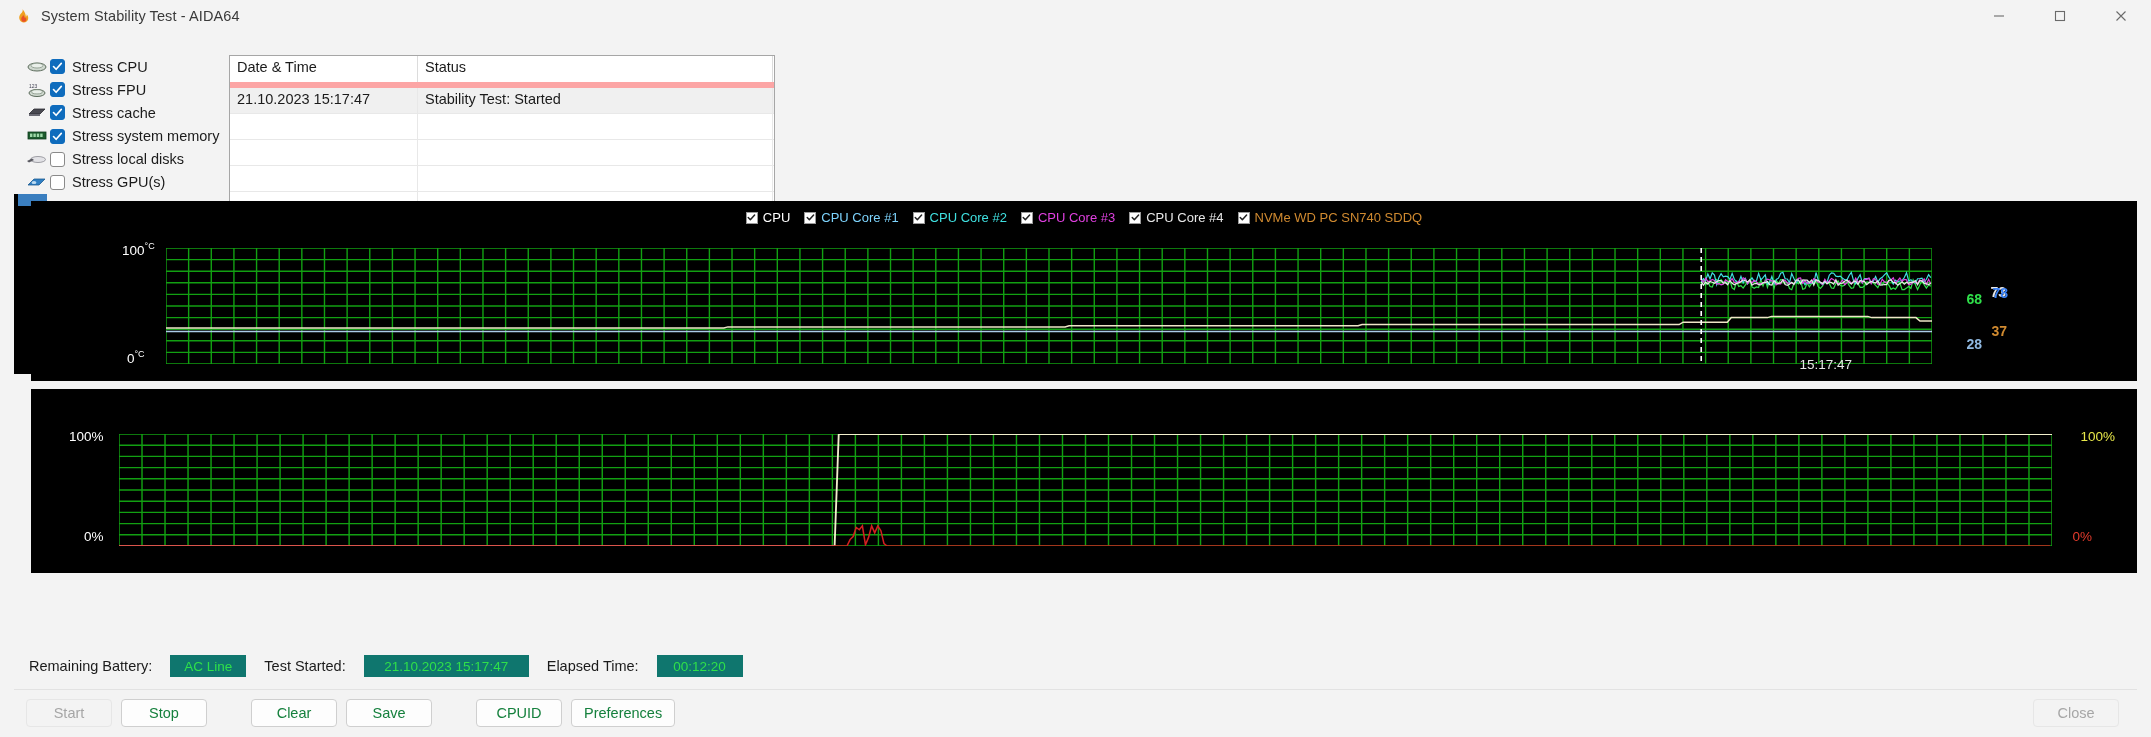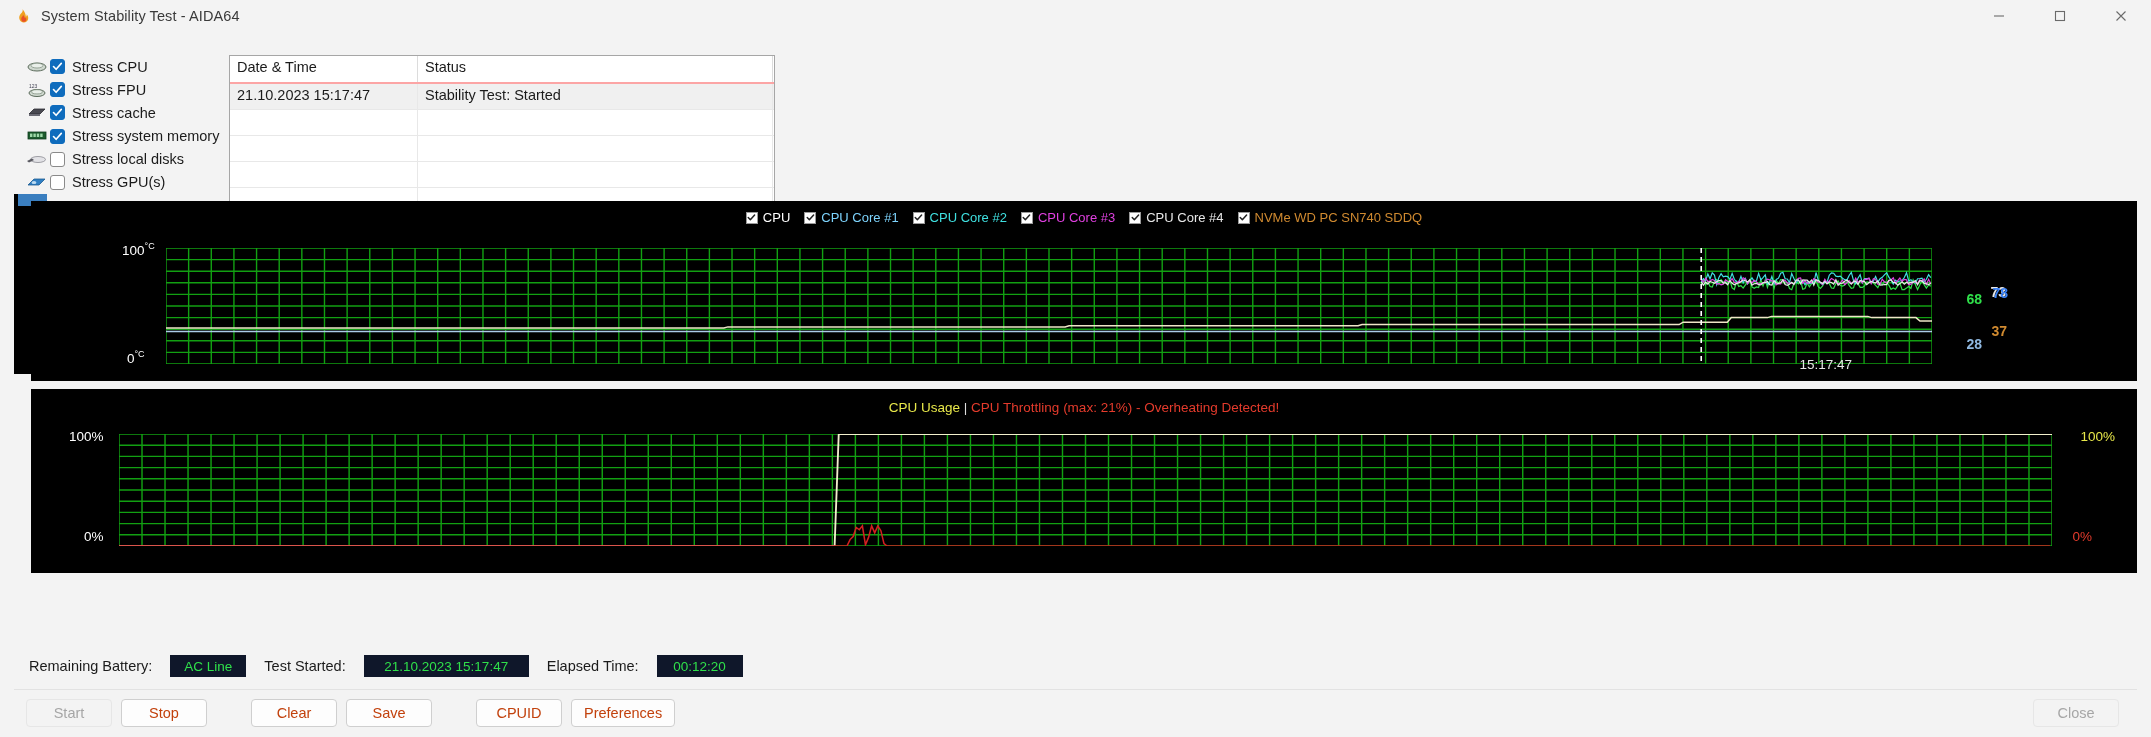--- a/index.html
+++ b/index.html
@@ -92,21 +92,21 @@
     height: 152px;
     background: #ffffff;
     border: 1px solid #a6a6a6;
     box-sizing: border-box;
     display: flex; flex-direction: column;
     overflow: hidden;
   }
   .log-head {
     display: flex;
     height: 26px; min-height: 26px;
-    border-bottom: 2px solid #fca5a5;
+    border-bottom: 6px solid #fca5a5;
     background: #ffffff;
   }
   .log-head .th {
     font-size: 14.5px; color: #1b1b1b;
     padding: 3px 0 0 7px;
     box-sizing: border-box;
     border-right: 1px solid #dcdcdc;
     white-space: nowrap; overflow: hidden;
   }
   .col-dt { width: 188px; min-width: 188px; }
@@ -222,21 +222,21 @@
 
   
   .status-strip {
     height: 46px; min-height: 46px;
     display: flex; align-items: center;
     padding-left: 15px;
     gap: 8px;
   }
   .status-lbl { font-size: 14.5px; color: #1b1b1b; white-space: nowrap; }
   .status-box {
-    background: #0f172a;
+    background: #0f766e;
     height: 22px;
     display: flex; align-items: center; justify-content: center;
     font-size: 13.5px;
     color: #2fe04a;
     margin: 0 10px 0 10px;
     padding: 0 10px;
     box-sizing: border-box;
     white-space: nowrap;
   }
 
@@ -248,21 +248,21 @@
     position: relative;
     box-sizing: border-box;
   }
   .btn {
     height: 28px;
     min-width: 86px;
     border: 1px solid #cfcfcf;
     border-radius: 4px;
     background: #fdfdfd;
     font-size: 14.5px;
-    color: #c2410c;
+    color: #15803d;
     display: flex; align-items: center; justify-content: center;
     padding: 0 12px;
     box-sizing: border-box;
     white-space: nowrap;
   }
   .btn.disabled { color: #a6a6a6; border-color: #e6e6e6; background: #f3f3f3; }
   .btn-gap-sm { margin-left: 9px; }
   .btn-gap-lg { margin-left: 44px; }
   .btn-right { position: absolute; right: 18px; }
 
@@ -596,25 +596,20 @@
         <div class="val-lbl" style="right:155px; top:90px; color:#2fe04a;">68</div>
         <div class="val-lbl" style="right:131px; top:83px; color:#e8e8e8;">73</div>
         <div class="val-lbl" style="right:129px; top:84px; color:#3b82f6;">78</div>
         <div class="val-lbl" style="right:130px; top:122px; color:#d08a30;">37</div>
         <div class="val-lbl" style="right:155px; top:135px; color:#8fb8e0;">28</div>
 
         <div class="time-lbl" style="right:285px; bottom:9px;">15:17:47</div>
       </div>
 
       <div class="chart-panel chart-cpu">
-        <div class="cpu-title">
-          <span class="yellow">CPU Usage</span>
-          <span class="sep">|</span>
-          <span class="red">CPU Throttling (max: 21%) - Overheating Detected!</span>
-        </div>
 
         <div class="axis-lbl" style="left:38px; top:40px;">100%</div>
         <div class="axis-lbl" style="left:53px; top:140px;">0%</div>
         <div class="axis-lbl" style="right:22px; top:40px; color:#e8e84a;">100%</div>
         <div class="axis-lbl" style="right:45px; top:140px; color:#e43b2c;">0%</div>
 
         <div class="plot" id="cpu-plot" style="left:88px; top:45px; right:85px; height:112px;">
           <svg class="grid-bg" id="cpu-grid" preserveAspectRatio="none" viewBox="0 0 1880 112">
               <line x1="0.00" y1="0" x2="0.00" y2="112" stroke="#12a012" stroke-width="1.4"></line>
               <line x1="22.38" y1="0" x2="22.38" y2="112" stroke="#12a012" stroke-width="1.4"></line>

